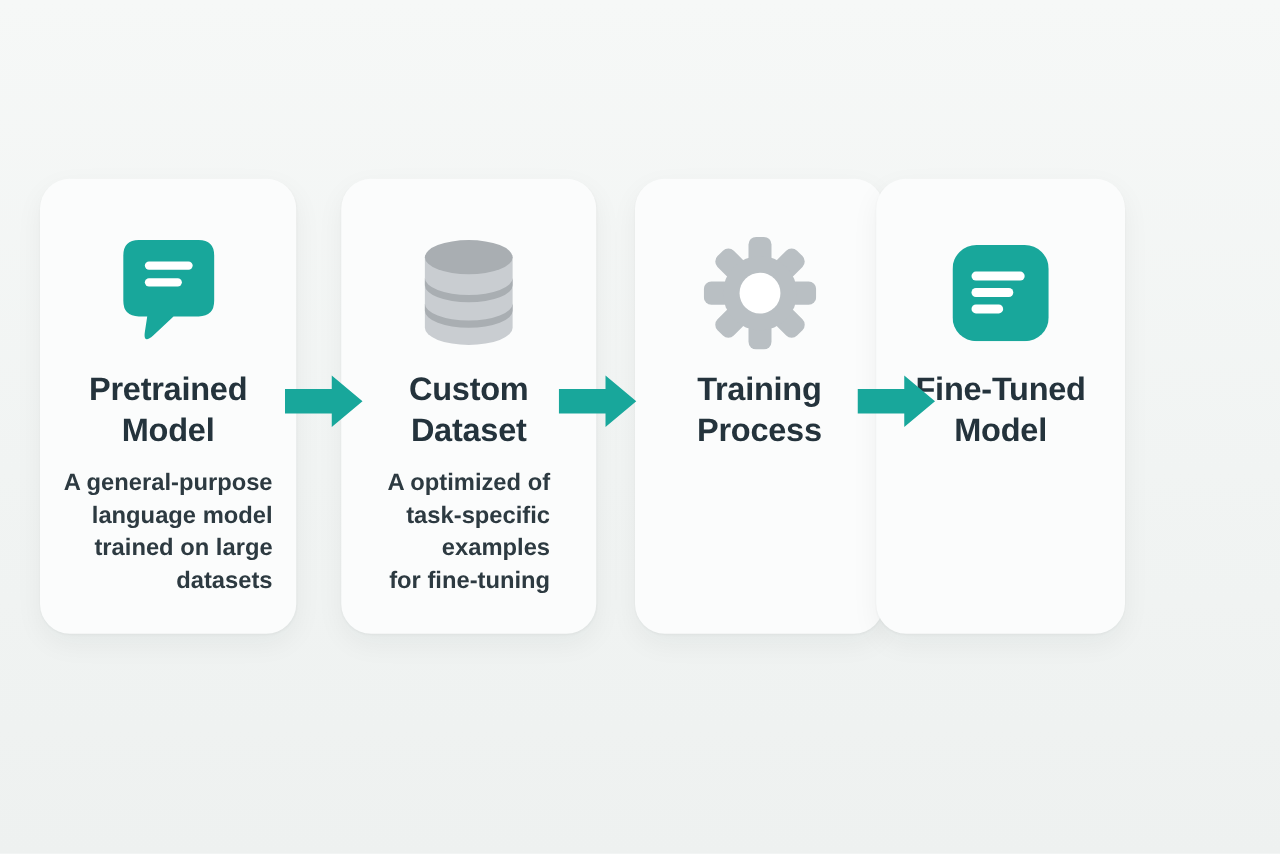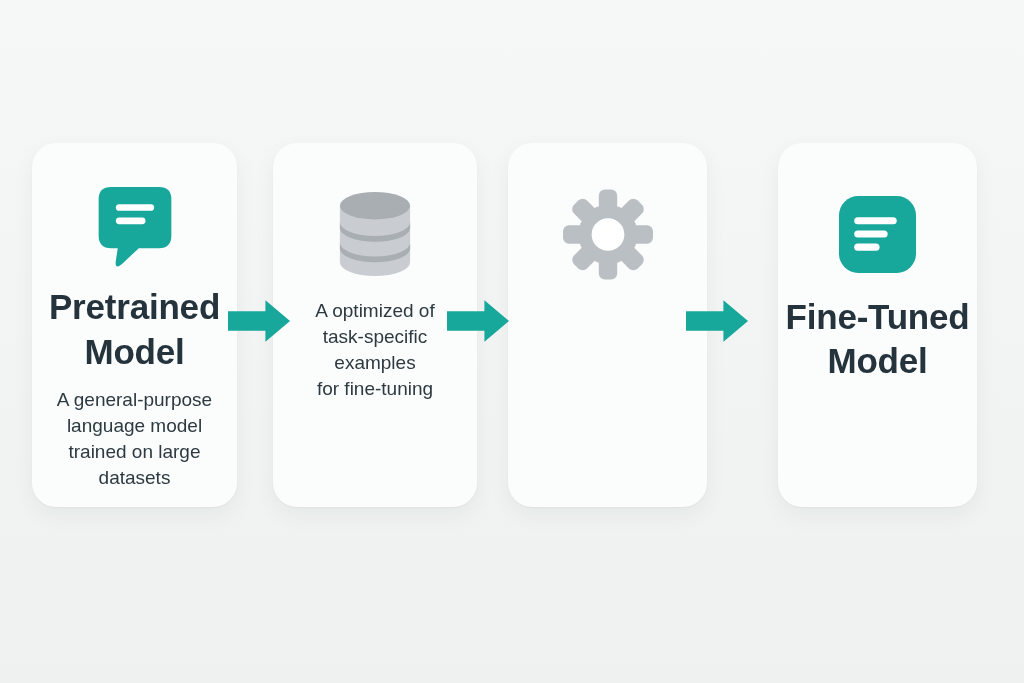--- a/index.html
+++ b/index.html
@@ -27,45 +27,45 @@
     box-shadow: 0 1px 2px rgba(25, 35, 35, 0.04), 0 8px 22px rgba(25, 35, 35, 0.05);
     display: flex;
     flex-direction: column;
     align-items: center;
     padding-top: 40px;
     box-sizing: border-box;
   }
   .card-1 { left: 32px;  width: 205px; }
   .card-2 { left: 273px; width: 204px; }
   .card-3 { left: 508px; width: 199px; }
-  .card-4 { left: 778px; width: 199px; }
+  .card-4 { left: 701px; width: 199px; }
 
   .icon-slot {
     height: 102px;
     display: flex;
     align-items: center;
     justify-content: center;
   }
   .card-title {
     margin: 10px 0 0 0;
-    font-size: 35px;
+    font-size: 26px;
     line-height: 1.27;
     font-weight: 700;
     color: var(--title-text, #24333c);
     text-align: center;
     white-space: pre-line;
     letter-spacing: -0.2px;
   }
   .card-desc {
     margin: 13px 0 16px 0;
     font-size: 19px;
     line-height: 1.37;
-    font-weight: 400;
+    font-weight: 700;
     color: var(--body-text, #2d3a41);
-    text-align: center;
+    text-align: right;
     white-space: pre-line;
   }
   .flow-arrow {
     position: absolute;
     top: 299px;
     width: 63px;
     height: 44px;
     z-index: 2;
   }
   .arrow-1 { left: 228px; }
@@ -107,20 +107,22 @@
 
   <section class="card card-2">
     <div class="icon-slot">
       <svg width="78" height="90" viewBox="0 0 80 92" aria-hidden="true">
         <path class="db-light" d="M4 17 L4 75 A36 14 0 0 0 76 75 L76 17 Z"></path>
         <ellipse class="db-dark" cx="40" cy="17" rx="36" ry="14"></ellipse>
         <path class="db-dark" d="M4 34 A36 14 0 0 0 76 34 L76 40 A36 14 0 0 1 4 40 Z"></path>
         <path class="db-dark" d="M4 55 A36 14 0 0 0 76 55 L76 61 A36 14 0 0 1 4 61 Z"></path>
       </svg>
     </div>
+    <h2 class="card-title">Custom
+Dataset</h2>
     <p class="card-desc">A optimized of
 task-specific
 examples
 for fine-tuning</p>
   </section>
 
   <div class="flow-arrow arrow-2">
     <svg width="63" height="44" viewBox="0 0 64 44" aria-hidden="true">
       <polygon class="teal-fill" points="0,12 38,12 38,1 63,22 38,43 38,32 0,32"></polygon>
     </svg>
@@ -136,20 +138,22 @@
           <rect x="66" y="35" width="22" height="18" rx="6"></rect>
           <rect x="35" y="0" width="18" height="22" rx="6" transform="rotate(45 44 44)"></rect>
           <rect x="35" y="66" width="18" height="22" rx="6" transform="rotate(45 44 44)"></rect>
           <rect x="0" y="35" width="22" height="18" rx="6" transform="rotate(45 44 44)"></rect>
           <rect x="66" y="35" width="22" height="18" rx="6" transform="rotate(45 44 44)"></rect>
           <circle cx="44" cy="44" r="29"></circle>
         </g>
         <circle class="white-fill" cx="44" cy="44" r="16"></circle>
       </svg>
     </div>
+    <h2 class="card-title">Training
+Process</h2>
   </section>
 
   <div class="flow-arrow arrow-3">
     <svg width="63" height="44" viewBox="0 0 64 44" aria-hidden="true">
       <polygon class="teal-fill" points="0,12 38,12 38,1 63,22 38,43 38,32 0,32"></polygon>
     </svg>
   </div>
 
   <section class="card card-4">
     <div class="icon-slot">

